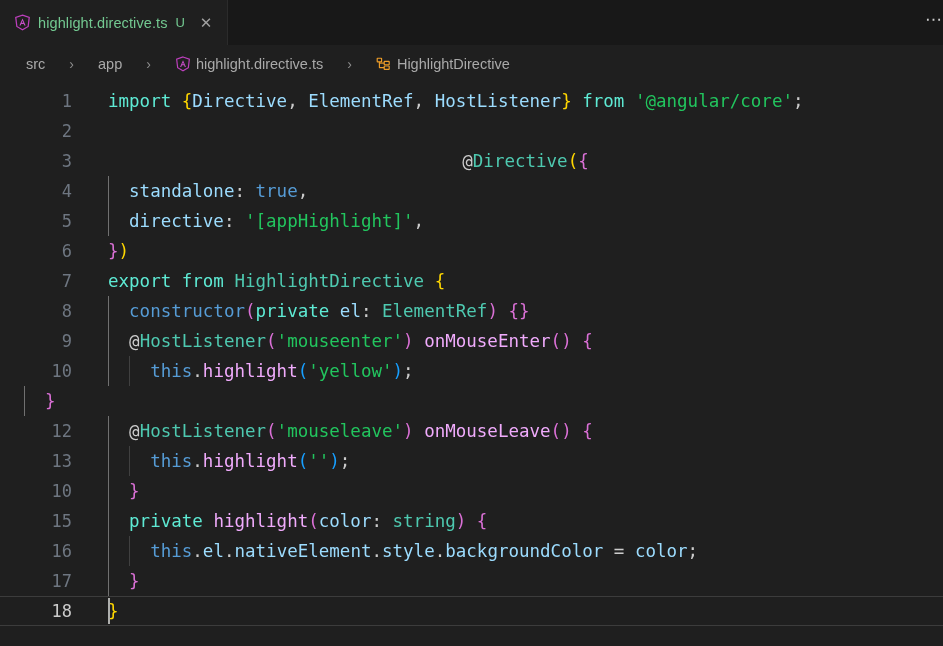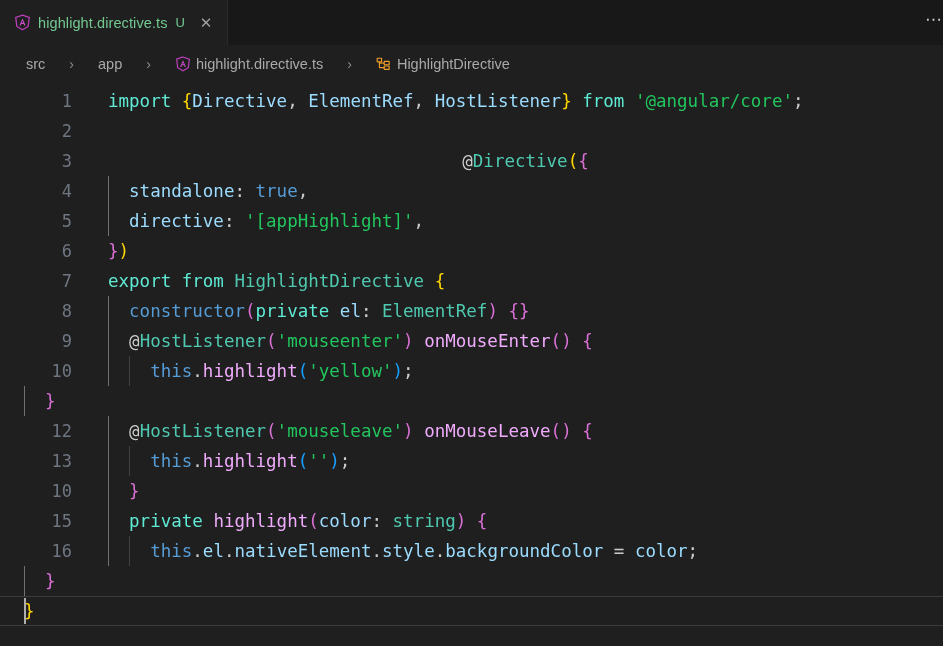--- a/index.html
+++ b/index.html
@@ -273,18 +273,18 @@
         <div class="row"><div class="ln">7</div><div class="code-text" style="padding-left: 24px;"><span class="t-kw">export</span><span class="t-plain"> </span><span class="t-kw">from</span><span class="t-plain"> </span><span class="t-type">HighlightDirective</span><span class="t-plain"> </span><span class="t-b-yellow">{</span></div></div>
         <div class="row"><div class="ln">8</div><div class="code-text" style="padding-left: 24px;"><span class="indent-guide active" style="left: 24px;"></span><span class="t-plain">  </span><span class="t-const">constructor</span><span class="t-b-pink">(</span><span class="t-kw">private</span><span class="t-plain"> </span><span class="t-var">el</span><span class="t-plain">:</span><span class="t-plain"> </span><span class="t-type">ElementRef</span><span class="t-b-pink">)</span><span class="t-plain"> </span><span class="t-b-pink">{</span><span class="t-b-pink">}</span></div></div>
         <div class="row"><div class="ln">9</div><div class="code-text" style="padding-left: 24px;"><span class="indent-guide active" style="left: 24px;"></span><span class="t-plain">  </span><span class="t-plain">@</span><span class="t-type">HostListener</span><span class="t-b-pink">(</span><span class="t-str">'mouseenter'</span><span class="t-b-pink">)</span><span class="t-plain"> </span><span class="t-fn">onMouseEnter</span><span class="t-b-pink">(</span><span class="t-b-pink">)</span><span class="t-plain"> </span><span class="t-b-pink">{</span></div></div>
         <div class="row"><div class="ln">10</div><div class="code-text" style="padding-left: 24px;"><span class="indent-guide active" style="left: 24px;"></span><span class="indent-guide" style="left: 45.1px;"></span><span class="t-plain">    </span><span class="t-const">this</span><span class="t-plain">.</span><span class="t-fn">highlight</span><span class="t-b-blue">(</span><span class="t-str">'yellow'</span><span class="t-b-blue">)</span><span class="t-plain">;</span></div></div>
         <div class="row"><div class="code-text" style="padding-left: 24px;"><span class="indent-guide active" style="left: 24px;"></span><span class="t-plain">  </span><span class="t-b-pink">}</span></div></div>
         <div class="row"><div class="ln">12</div><div class="code-text" style="padding-left: 24px;"><span class="indent-guide active" style="left: 24px;"></span><span class="t-plain">  </span><span class="t-plain">@</span><span class="t-type">HostListener</span><span class="t-b-pink">(</span><span class="t-str">'mouseleave'</span><span class="t-b-pink">)</span><span class="t-plain"> </span><span class="t-fn">onMouseLeave</span><span class="t-b-pink">(</span><span class="t-b-pink">)</span><span class="t-plain"> </span><span class="t-b-pink">{</span></div></div>
         <div class="row"><div class="ln">13</div><div class="code-text" style="padding-left: 24px;"><span class="indent-guide active" style="left: 24px;"></span><span class="indent-guide" style="left: 45.1px;"></span><span class="t-plain">    </span><span class="t-const">this</span><span class="t-plain">.</span><span class="t-fn">highlight</span><span class="t-b-blue">(</span><span class="t-str">''</span><span class="t-b-blue">)</span><span class="t-plain">;</span></div></div>
         <div class="row"><div class="ln">10</div><div class="code-text" style="padding-left: 24px;"><span class="indent-guide active" style="left: 24px;"></span><span class="t-plain">  </span><span class="t-b-pink">}</span></div></div>
         <div class="row"><div class="ln">15</div><div class="code-text" style="padding-left: 24px;"><span class="indent-guide active" style="left: 24px;"></span><span class="t-plain">  </span><span class="t-kw">private</span><span class="t-plain"> </span><span class="t-fn">highlight</span><span class="t-b-pink">(</span><span class="t-var">color</span><span class="t-plain">:</span><span class="t-plain"> </span><span class="t-type">string</span><span class="t-b-pink">)</span><span class="t-plain"> </span><span class="t-b-pink">{</span></div></div>
         <div class="row"><div class="ln">16</div><div class="code-text" style="padding-left: 24px;"><span class="indent-guide active" style="left: 24px;"></span><span class="indent-guide" style="left: 45.1px;"></span><span class="t-plain">    </span><span class="t-const">this</span><span class="t-plain">.</span><span class="t-var">el</span><span class="t-plain">.</span><span class="t-var">nativeElement</span><span class="t-plain">.</span><span class="t-var">style</span><span class="t-plain">.</span><span class="t-var">backgroundColor</span><span class="t-plain"> </span><span class="t-plain">=</span><span class="t-plain"> </span><span class="t-var">color</span><span class="t-plain">;</span></div></div>
-        <div class="row"><div class="code-text" style="padding-left: 24px;"><span class="indent-guide active" style="left: 24px;"></span><span class="t-plain">  </span><span class="t-b-pink">}</span></div></div>
-        <div class="row active-line"><div class="code-text" style="padding-left: 24px;"><span class="cursor" style="left: 24px;"></span><span class="t-b-yellow">}</span></div></div>
+        <div class="row"><div class="ln">17</div><div class="code-text" style="padding-left: 24px;"><span class="indent-guide active" style="left: 24px;"></span><span class="t-plain">  </span><span class="t-b-pink">}</span></div></div>
+        <div class="row active-line"><div class="ln">18</div><div class="code-text" style="padding-left: 24px;"><span class="cursor" style="left: 24px;"></span><span class="t-b-yellow">}</span></div></div>
       </div>
   </div>
 
 </div>
 
 </body></html>

